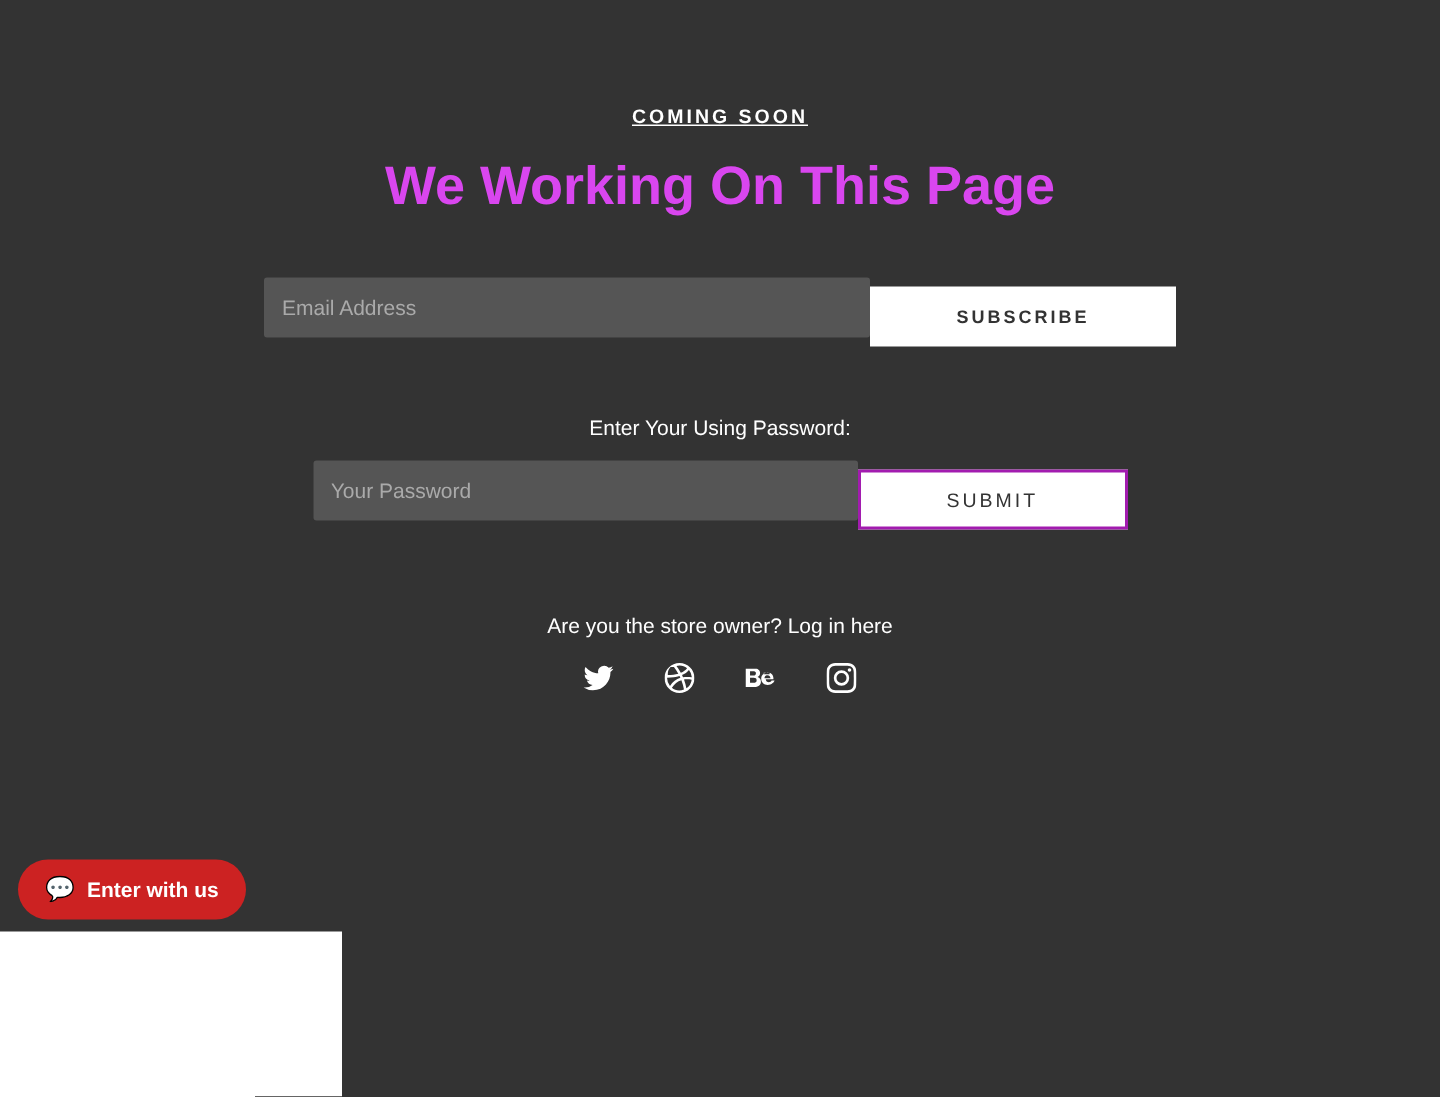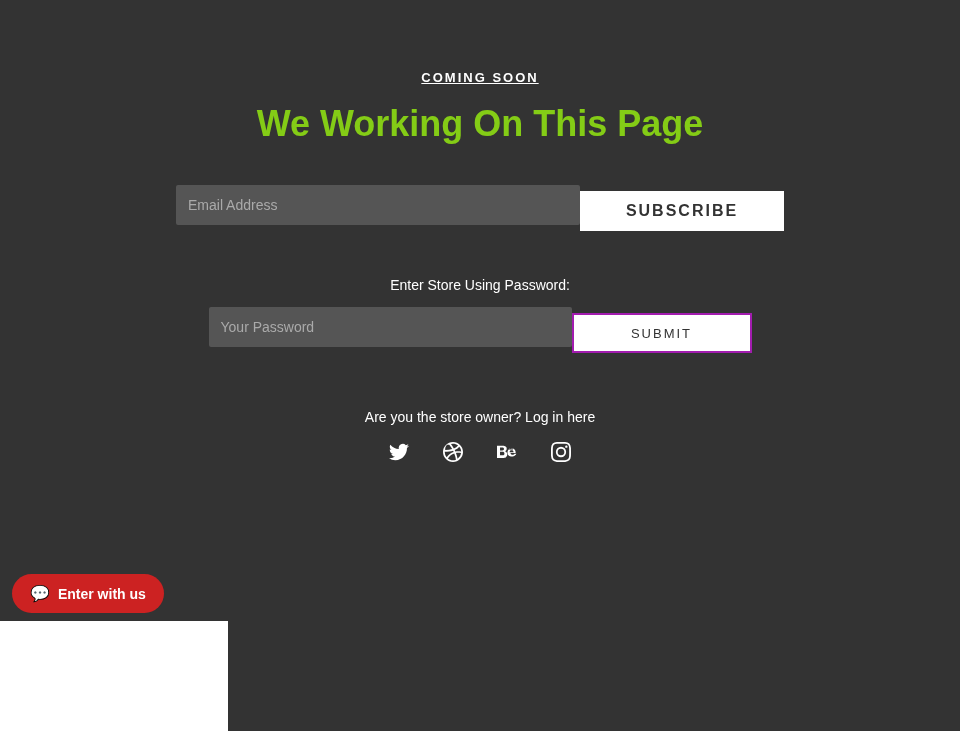--- a/index.html
+++ b/index.html
@@ -28,21 +28,21 @@
       color: #ffffff;
       font-size: 13px;
       font-weight: bold;
       letter-spacing: 2px;
       text-decoration: underline;
       text-transform: uppercase;
       margin-bottom: 18px;
     }
 
     .page-title {
-      color: #84cc16;
+      color: #d946ef;
       font-size: 36px;
       font-weight: bold;
       text-align: center;
       margin-bottom: 40px;
     }
 
     .email-input {
       width: 404px;
       height: 40px;
       background-color: #555555;
@@ -58,21 +58,21 @@
     .email-input::placeholder {
       color: #aaaaaa;
     }
 
     .subscribe-btn {
       width: 204px;
       height: 40px;
       background-color: #ffffff;
       color: #333333;
       border: none;
-      font-size: 16px;
+      font-size: 12px;
       font-weight: bold;
       letter-spacing: 2px;
       cursor: pointer;
       display: block;
       margin: 0 auto;
     }
 
     .password-label {
       color: #ffffff;
       font-size: 14px;
@@ -187,21 +187,21 @@
 
   <div class="coming-soon-label">COMING SOON</div>
 
   <h1 class="page-title">We Working On This Page</h1>
 
   <div class="form-group">
     <input class="email-input" type="email" placeholder="Email Address" style="">
     <button class="subscribe-btn">SUBSCRIBE</button>
   </div>
 
-  <div class="password-label">Enter Store Using Password:</div>
+  <div class="password-label">Enter Your Using Password:</div>
 
   <div class="form-group">
     <input class="password-input" type="password" placeholder="Your Password" style="">
     <button class="submit-btn">SUBMIT</button>
   </div>
 
   <div class="store-owner-text">
     <span>Are you the store owner? Log in here</span>
   </div>
 

